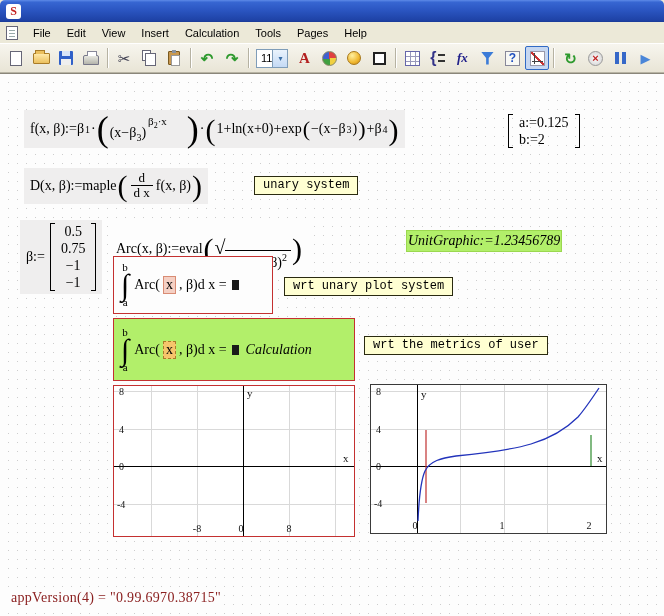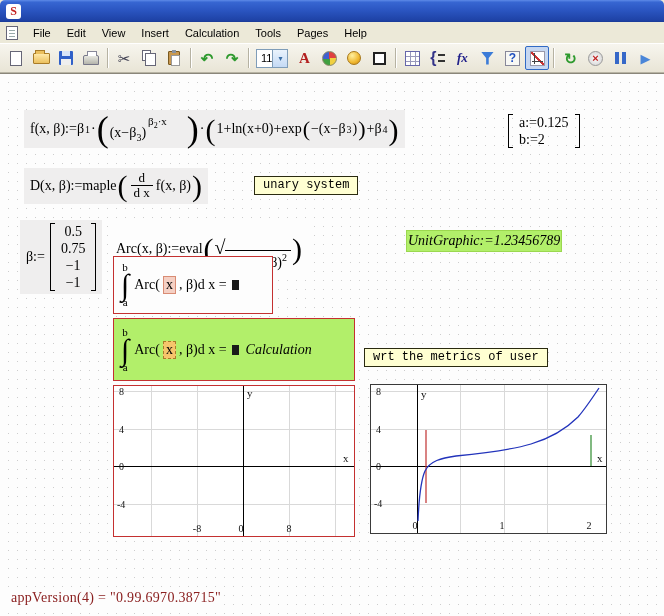--- a/index.html
+++ b/index.html
@@ -319,35 +319,36 @@
         <span class="lim">b</span>
         <span class="isign">∫</span>
         <span class="lim">a</span>
       </span>
       <span>Arc(</span>
       <span class="xmark red">x</span>
       <span>, β)d x =</span>
       <span class="ph"></span>
     </div>
 
+    <div class="tag" style="left:284px; top:203px;">wrt unary plot system</div>
 
     <div class="int-region green" style="left:113px; top:244px; width:242px; height:63px;">
       <span class="int-col">
         <span class="lim">b</span>
         <span class="isign">∫</span>
         <span class="lim">a</span>
       </span>
       <span>Arc(</span>
       <span class="xmark orange">x</span>
       <span>, β)d x =</span>
       <span class="ph"></span>
       <span class="ug-word">Calculation</span>
     </div>
 
-    <div class="tag" style="left:364px; top:274px;">wrt the metrics of user</div>
+    <div class="tag" style="left:364px; top:262px;">wrt the metrics of user</div>
 
     <div class="plotbox redsel" style="left:113px; top:311px; width:242px; height:152px;">
       <svg width="240" height="150">
         <g stroke="#D9D9D9" stroke-width="1" shape-rendering="crispEdges">
           <line x1="37" y1="0" x2="37" y2="150"></line>
           <line x1="83" y1="0" x2="83" y2="150"></line>
           <line x1="175" y1="0" x2="175" y2="150"></line>
           <line x1="221" y1="0" x2="221" y2="150"></line>
           <line x1="0" y1="5" x2="240" y2="5"></line>
           <line x1="0" y1="43" x2="240" y2="43"></line>

